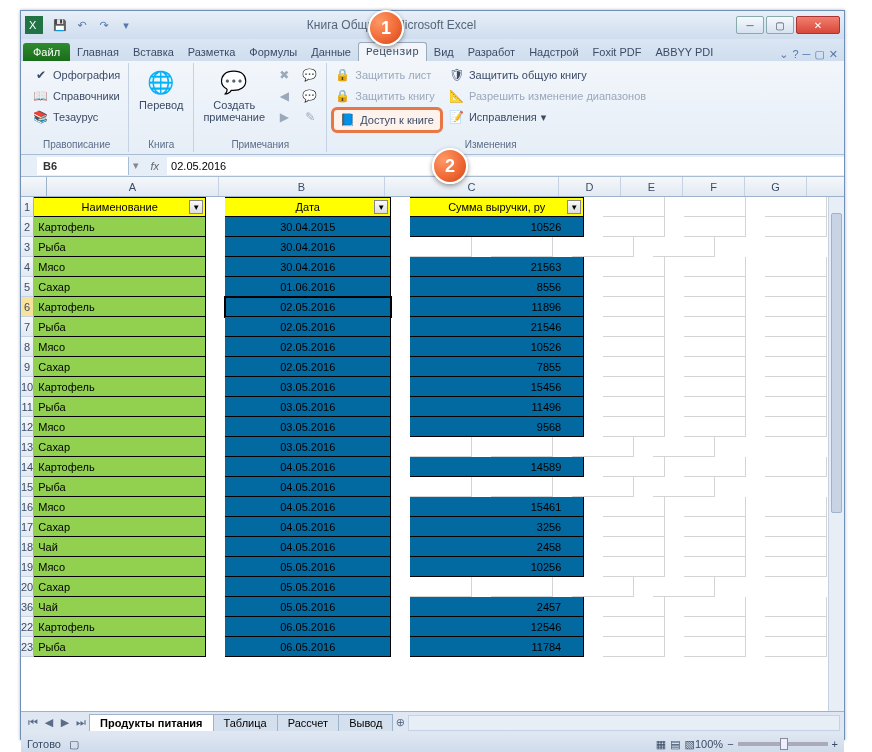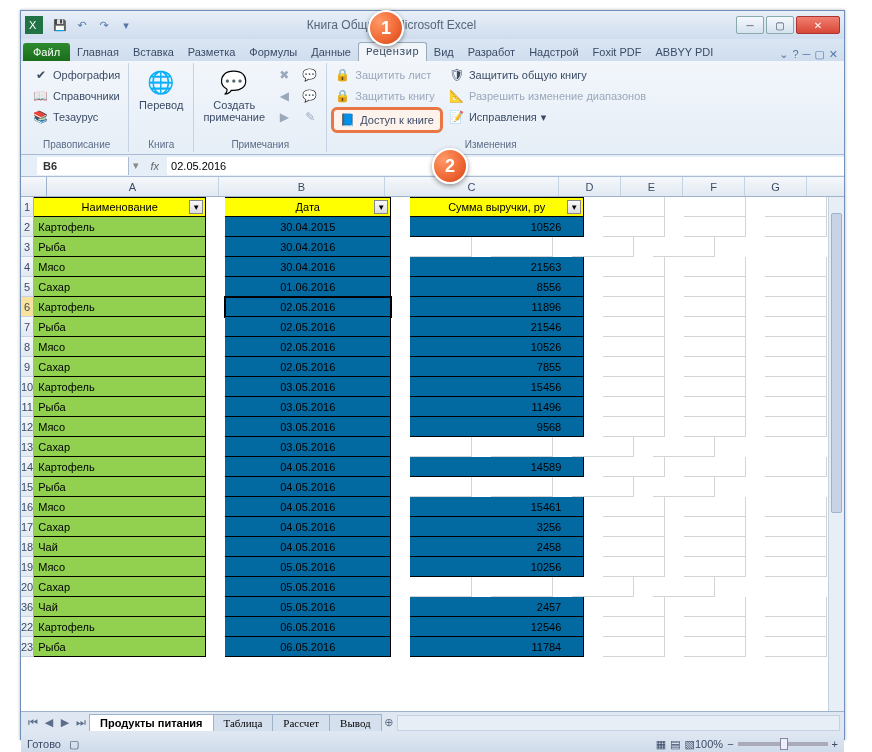--- a/index.html
+++ b/index.html
@@ -61,21 +61,21 @@
 .acell { background: #92d050; border: 1px solid #000; border-top: none; border-left: none; }
 .bcell, .ccell { border: 1px solid #000; border-top: none; border-left: none; justify-content: center; background: #0369a1; }
 .ccell { justify-content: flex-end; padding-right: 22px; }
 .selcell { outline: 2px solid #000; outline-offset: -1px; }
 
 
 .sheettabs { height: 22px; background: #dfe7f2; border-top: 1px solid #9fb2cb; display: flex; align-items: center; font-size: 11px; padding: 0 4px; }
 .navbtn { width: 16px; text-align: center; color: #5b6d88; cursor: pointer; }
 .sheettab { padding: 2px 10px; background: #fff; border: 1px solid #9fb2cb; border-bottom: none; margin-right: -1px; cursor: pointer; }
 .sheettab.active { font-weight: bold; background: #fff; }
-.sheettab.inactive { background: #d5e0ee; font-family: Liberation Serif, serif; }
+.sheettab.inactive { background: #d5e0ee; }
 
 
 .status { height: 22px; background: linear-gradient(#dfe7f2,#cdd9ea); display: flex; align-items: center; font-size: 11px; padding: 0 6px; color: #3b4b66; }
 .status .spacer { flex: 1; }
 .zoom { display: flex; align-items: center; gap: 4px; }
 .slider { width: 90px; height: 4px; background: #aab; position: relative; }
 .slider .thumb { position: absolute; left: 42px; top: -4px; width: 8px; height: 12px; background: #eef; border: 1px solid #889; }
 
 
 .callout { position: absolute; width: 36px; height: 36px; border-radius: 50%; background: radial-gradient(circle at 30% 30%, #ff9966, #ee6633 60%, #cc4411); border: 2px solid #fff; box-shadow: 0 2px 5px rgba(0,0,0,0.4); color: #fff; font-weight: bold; font-size: 18px; display: flex; align-items: center; justify-content: center; z-index: 100; }

